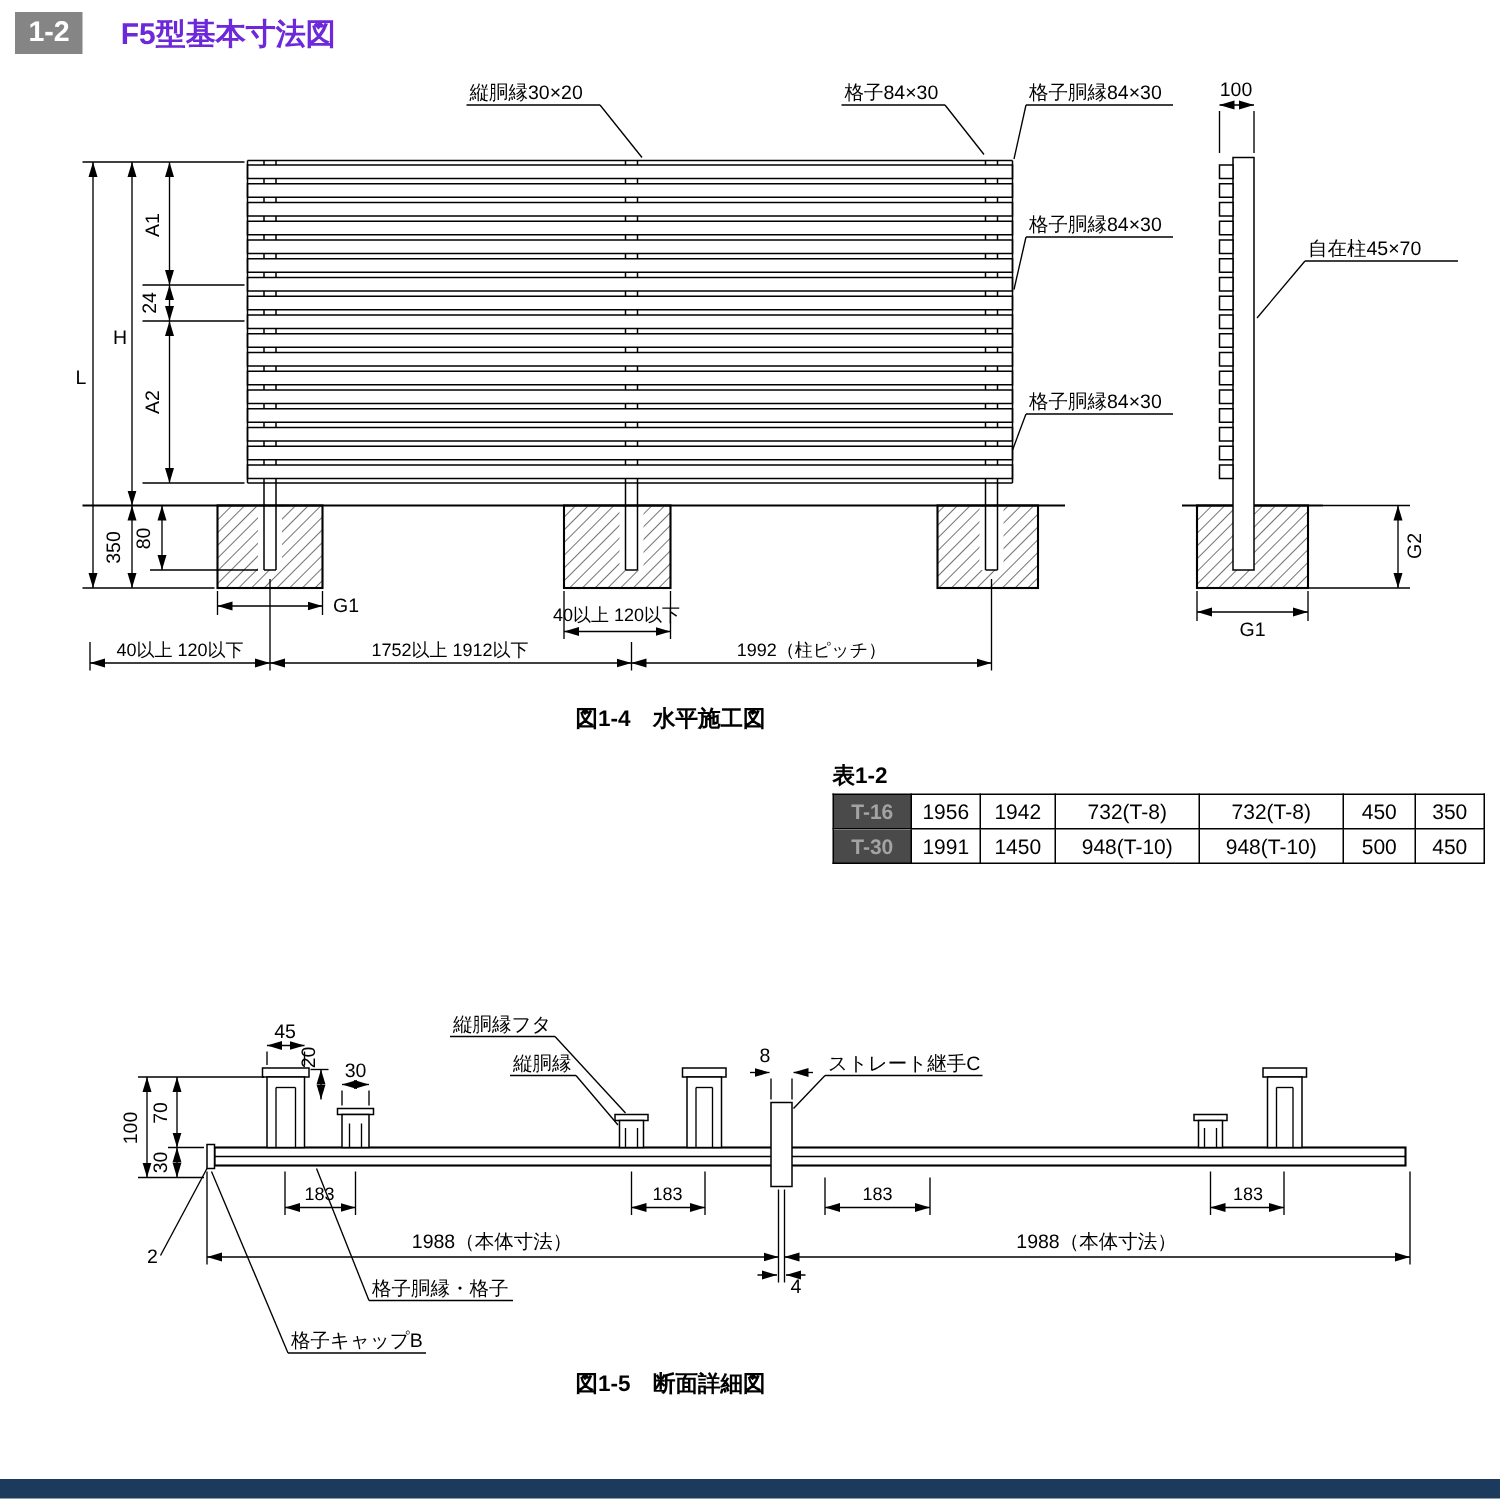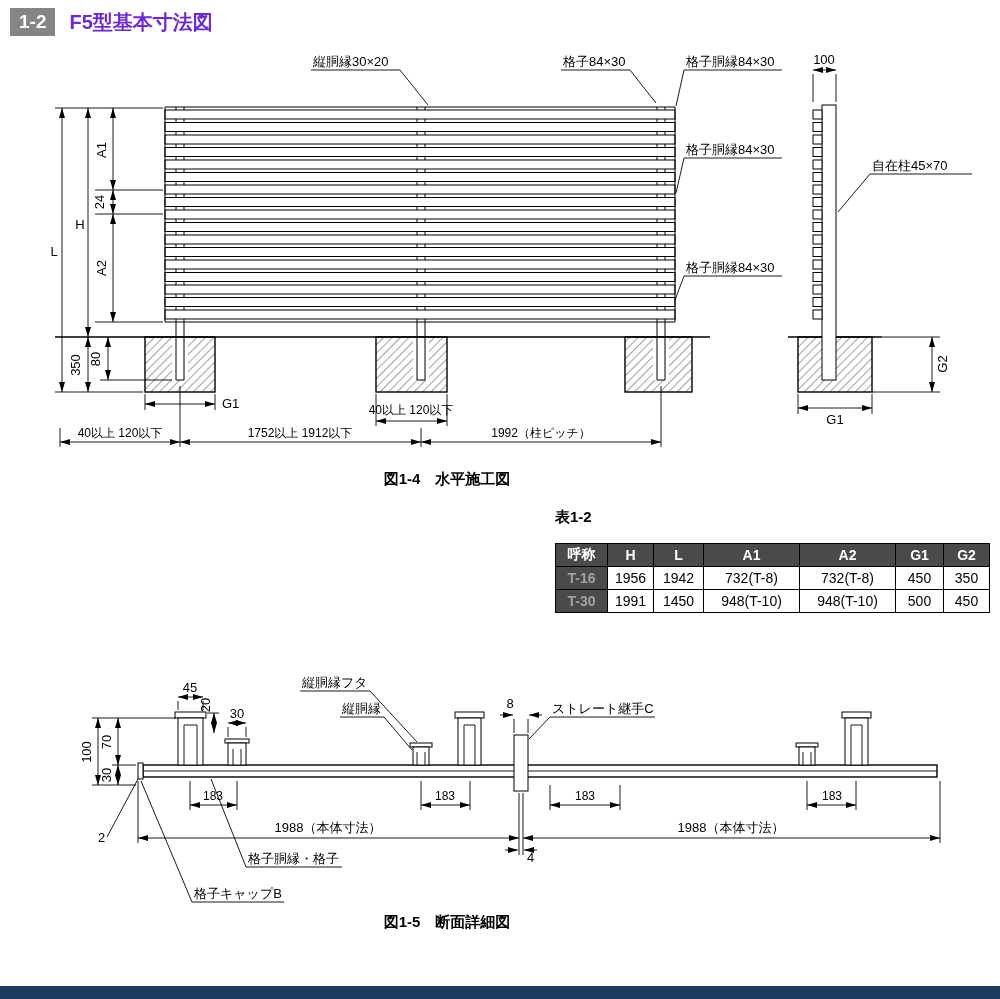--- a/index.html
+++ b/index.html
@@ -1,32 +1,32 @@
 <!DOCTYPE html>
 <html><head>
 <meta charset="utf-8">
 <style>
   *{margin:0;padding:0;box-sizing:border-box}
   html,body{background:#fff}
   body{width:1000px;height:999px;position:relative;overflow:hidden;
        font-family:"Liberation Sans","DejaVu Sans",sans-serif;color:#000}
-  .hdr{position:absolute;left:10px;top:8px;display:flex;align-items:center;gap:14px}
+  .hdr{position:absolute;left:10px;top:8px;display:flex;align-items:center;gap:25px}
   .hdr-num{background:#858585;color:#fff;font-size:19px;font-weight:bold;padding:2px 9px;line-height:24px}
   .hdr-title{font-size:20px;font-weight:bold;color:#6d28d9}
   svg.fig{position:absolute;left:0}
   #fig14{top:50px}
   #fig15{top:655px}
   svg text{font-size:13px;fill:#000}
   svg text.t12{font-size:12px}
   svg text.cap{font-size:15px;font-weight:bold}
   .s1{stroke:#000;stroke-width:1}
   .s08{stroke:#000;stroke-width:0.9}
   .s13{stroke:#000;stroke-width:1.4}
   .tbl{position:absolute;left:555px;top:508px;width:436px}
-  .tbl-title{font-size:15px;font-weight:bold;margin-bottom:16px}
+  .tbl-title{font-size:15px;font-weight:bold;margin-bottom:2px}
   table{border-collapse:collapse;width:434px;table-layout:fixed}
   th,td{border:1.5px solid #000;text-align:center;font-size:14px;height:23px;padding:0 2px;overflow:hidden;white-space:nowrap}
   th{background:#4a4a4a;color:#fff;font-weight:bold}
   td.rowhead{background:#4a4a4a;color:#a3a3a3;font-weight:bold}
   .footer{position:absolute;left:0;top:986px;width:1000px;height:13px;background:#1c3a5e}
 </style>
 </head>
 <body>
 
 <div class="hdr">
@@ -208,29 +208,20 @@
     <colgroup>
       <col style="width:52px">
         <col style="width:46px">
         <col style="width:50px">
       <col style="width:96px">
         <col style="width:96px">
         <col style="width:48px">
         <col style="width:46px">
     </colgroup>
     <tbody>
-        <tr>
-      <th>呼称</th>
-      <th>H</th>
-      <th>L</th>
-      <th>A1</th>
-      <th>A2</th>
-      <th>G1</th>
-      <th>G2</th>
-    </tr>
     <tr>
       <td class="rowhead">T-16</td>
       <td>1956</td>
       <td>1942</td>
       <td>732(T-8)</td>
       <td>732(T-8)</td>
       <td>450</td>
       <td>350</td>
     </tr>
     <tr>

